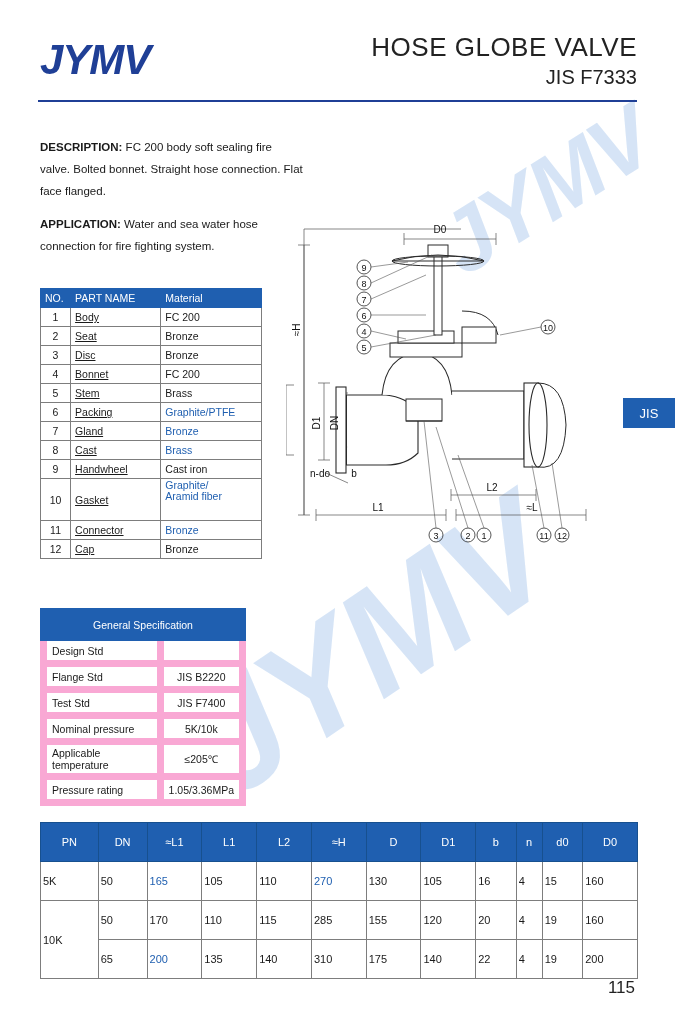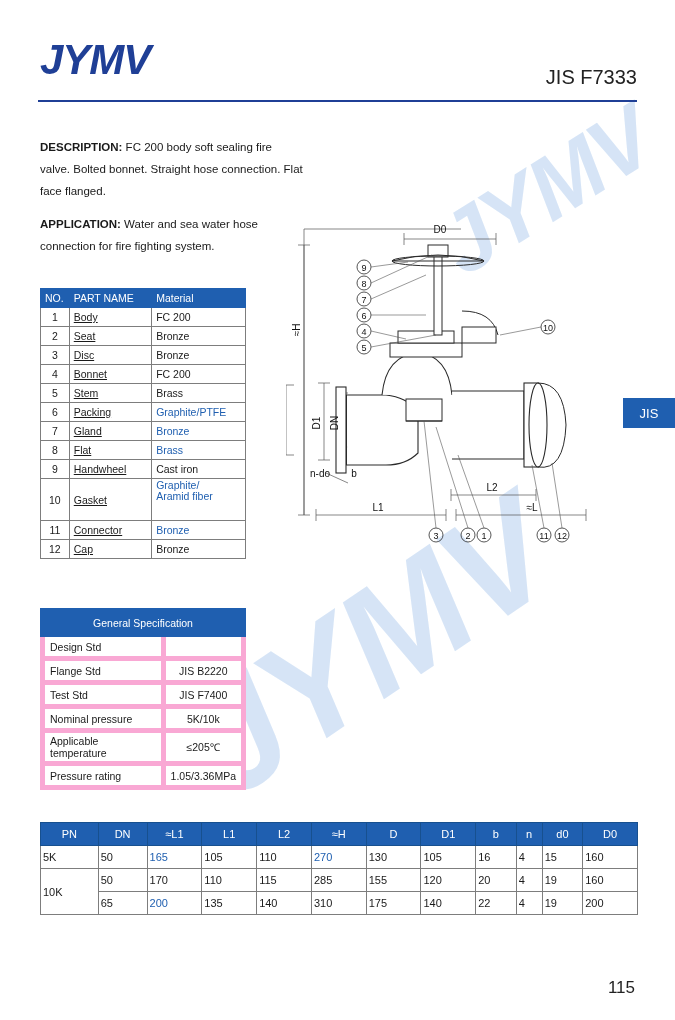--- a/index.html
+++ b/index.html
@@ -78,21 +78,21 @@
   .para-desc { left: 40px; top: 136px; }
   .para-app  { left: 40px; top: 213px; }
 
   
   table {
     border-collapse: collapse;
   }
   .parts {
     position: absolute;
     left: 40px; top: 288px;
-    width: 206px;
+    width: 222px;
     font-size: 10.5px;
   }
   .parts th, .parts td {
     border: 1px solid #7d7d7d;
     padding: 2px 4px;
     text-align: left;
     height: 14px;
     background: #fff;
   }
   .parts thead th {
@@ -108,21 +108,21 @@
   .parts td.two-line { line-height: 11px; padding-top: 1px; padding-bottom: 18px; }
 
   
   .genspec {
     position: absolute;
     left: 40px; top: 608px;
     width: 206px;
     font-size: 10.5px;
   }
   .genspec th, .genspec td {
-    border: 5px solid #f9a8d4;
+    border: 7px solid #f9a8d4;
     padding: 2px 5px;
     height: 15px;
     background: #fff;
   }
   .genspec thead th {
     background: #1f5fb0;
     color: #fff;
     font-weight: normal;
     text-align: center;
     border-color: #1f5fb0;
@@ -133,21 +133,21 @@
   
   .dims {
     position: absolute;
     left: 40px; top: 822px;
     width: 598px;
     font-size: 11px;
   }
   .dims th, .dims td {
     border: 1px solid #7d7d7d;
     height: 20px;
-    padding: 1px 2px;
+    padding: 9px 2px;
     background: #fff;
   }
   .dims thead th {
     background: #1f5fb0;
     color: #fff;
     font-weight: normal;
     border-color: #17508f;
   }
   .dims td.hl { color: #1f5fb0; }
 
@@ -183,20 +183,21 @@
 </style>
 </head>
 <body>
 
 <div class="page">
 
   <div class="wm wm1">JYMV</div>
   <div class="wm wm2">JYMV</div>
 
   <div class="logo">JYMV</div>
+  <div class="title-main">HOSE GLOBE VALVE</div>
   <div class="title-sub">JIS F7333</div>
   <div class="rule"></div>
 
   <div class="para para-desc">
     <b>DESCRIPTION:</b><span> FC 200 body soft sealing fire valve. Bolted bonnet. Straight hose connection. Flat face flanged.</span>
   </div>
   <div class="para para-app">
     <b>APPLICATION:</b><span> Water and sea water hose connection for fire fighting system.</span>
   </div>
 
@@ -239,21 +240,21 @@
           <td class="c-name">Packing</td>
           <td class="c-mat mat-blue">Graphite/PTFE</td>
         </tr>
         <tr>
           <td class="c-no">7</td>
           <td class="c-name">Gland</td>
           <td class="c-mat mat-blue">Bronze</td>
         </tr>
         <tr>
           <td class="c-no">8</td>
-          <td class="c-name">Flat</td>
+          <td class="c-name">Cast</td>
           <td class="c-mat mat-blue">Brass</td>
         </tr>
         <tr>
           <td class="c-no">9</td>
           <td class="c-name">Handwheel</td>
           <td class="c-mat">Cast iron</td>
         </tr>
         <tr>
           <td class="c-no">10</td>
           <td class="c-name">Gasket</td>

